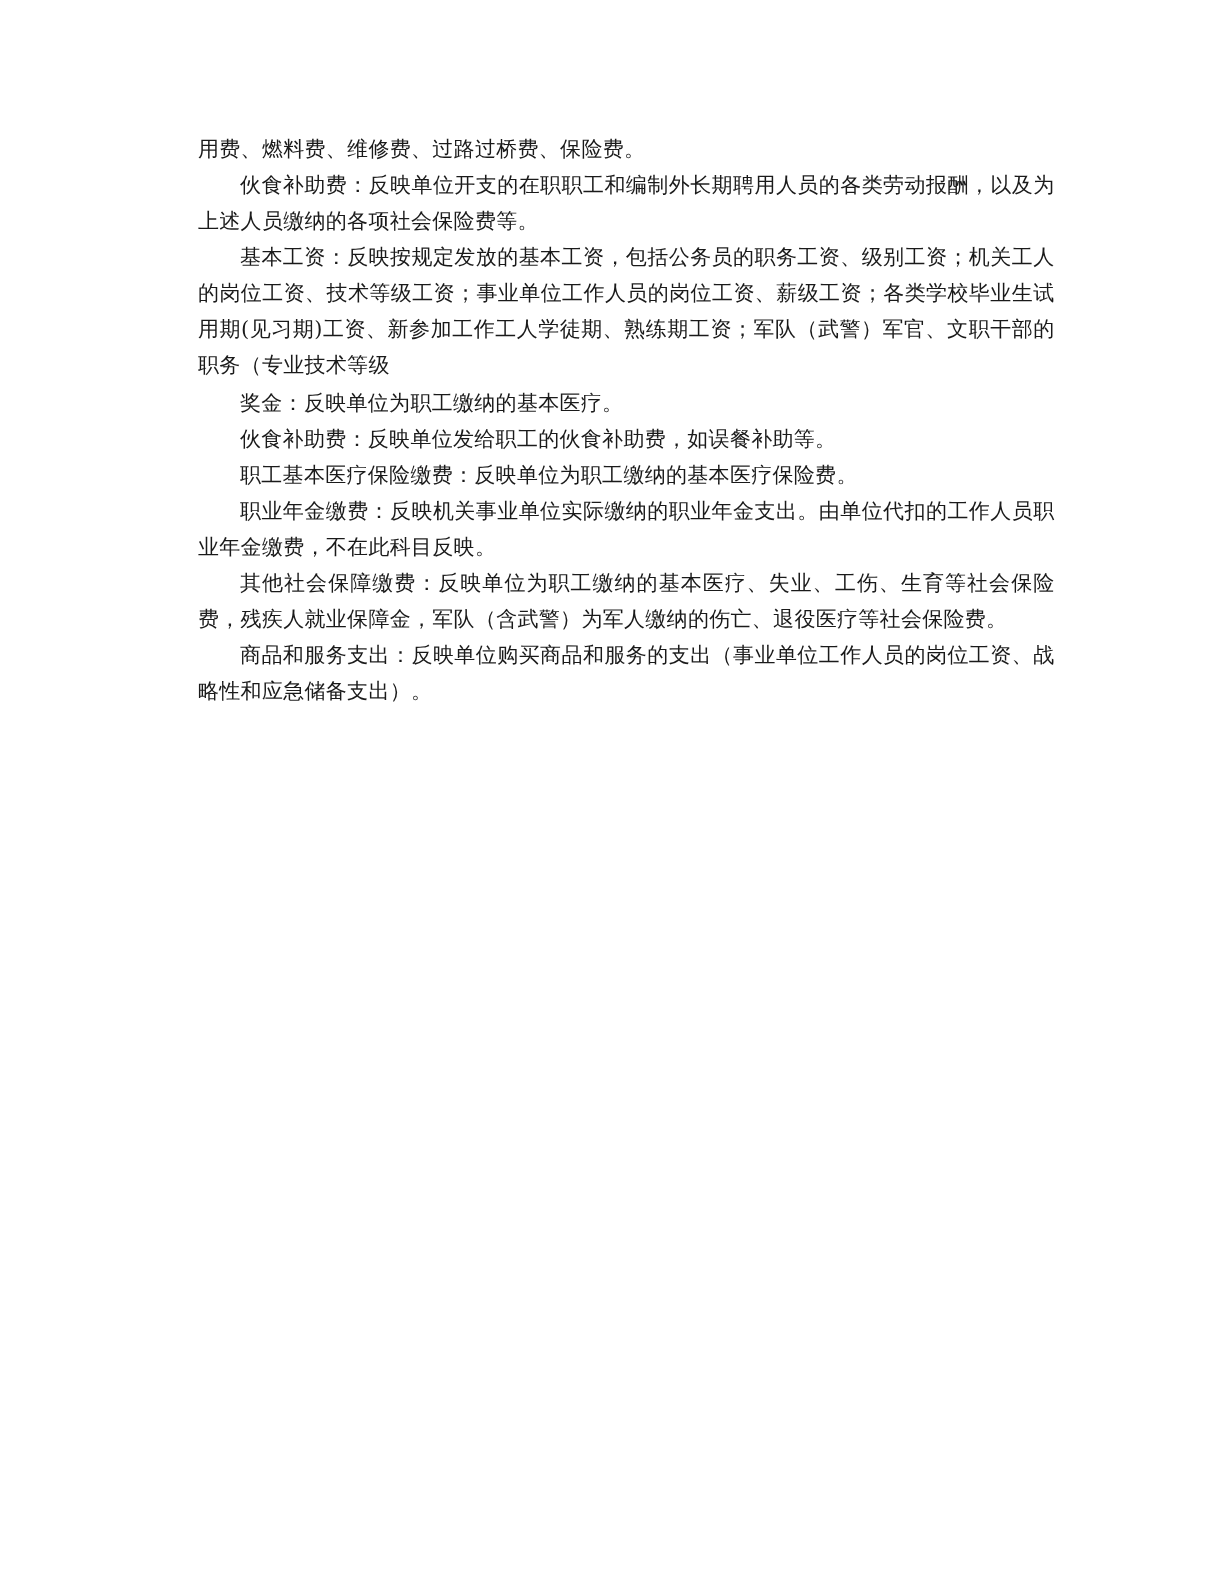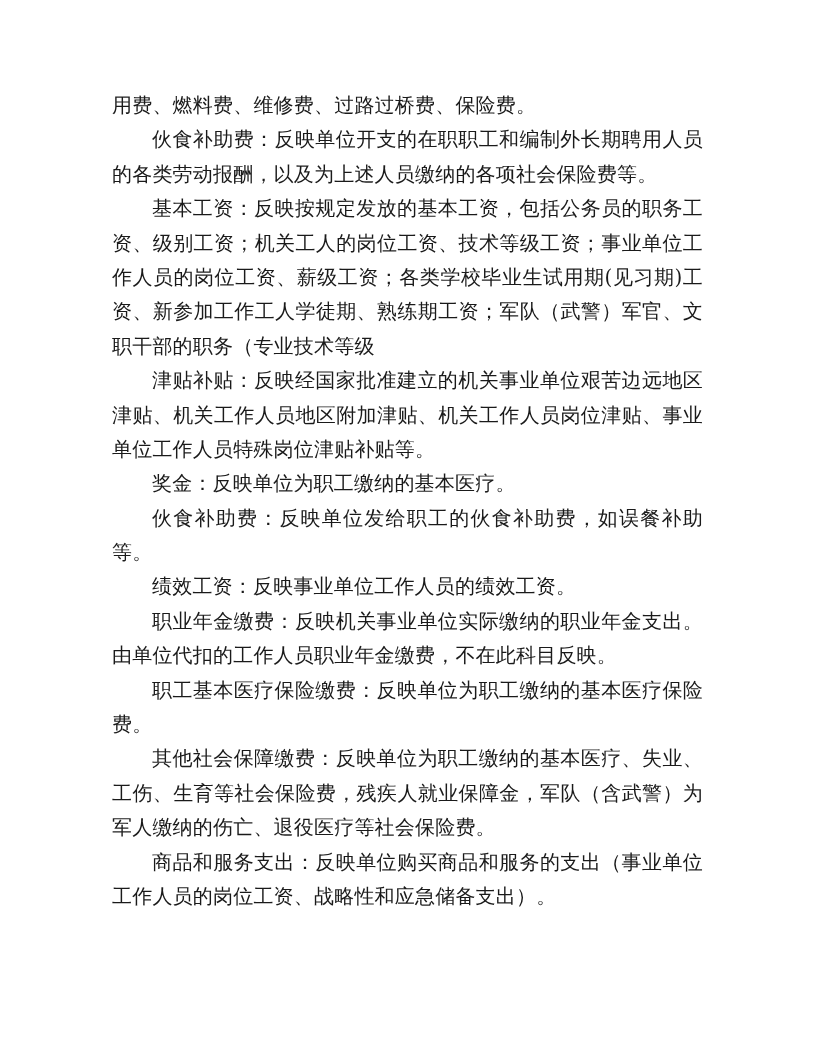--- a/index.html
+++ b/index.html
@@ -15,44 +15,43 @@
   }
   #page {
     position: relative;
     width: 815px;
     height: 1055px;
     box-sizing: border-box;
     padding: 88px 112px 40px 112px;
     background: #ffffff;
   }
   .doc-body {
-    font-size: 20px;
+    font-size: 14px;
     line-height: 1.72;
     letter-spacing: 0.2px;
     text-align: justify;
     text-justify: inter-ideograph;
+    margin-left: 20px;
   }
   .para {
     margin: 0;
     text-indent: 2em;
   }
   .para.noindent {
     text-indent: 0;
   }
 </style>
 </head>
 <body>
 
 <div id="page">
   <div class="doc-body">
     <p class="para noindent">用费、燃料费、维修费、过路过桥费、保险费。</p>
     <p class="para">伙食补助费：反映单位开支的在职职工和编制外长期聘用人员的各类劳动报酬，以及为上述人员缴纳的各项社会保险费等。</p>
     <p class="para">基本工资：反映按规定发放的基本工资，包括公务员的职务工资、级别工资；机关工人的岗位工资、技术等级工资；事业单位工作人员的岗位工资、薪级工资；各类学校毕业生试用期(见习期)工资、新参加工作工人学徒期、熟练期工资；军队（武警）军官、文职干部的职务（专业技术等级</p>
-    <p class="para">津贴补贴：反映经国家批准建立的机关事业单位艰苦边远地区津贴、机关工作人员地区附加津贴、机关工作人员岗位津贴、事业单位工作人员特殊岗位津贴补贴等。</p>
     <p class="para">奖金：反映单位为职工缴纳的基本医疗。</p>
     <p class="para">伙食补助费：反映单位发给职工的伙食补助费，如误餐补助等。</p>
-    <p class="para">绩效工资：反映事业单位工作人员的绩效工资。</p>
+    <p class="para">职工基本医疗保险缴费：反映单位为职工缴纳的基本医疗保险费。</p>
     <p class="para">职业年金缴费：反映机关事业单位实际缴纳的职业年金支出。由单位代扣的工作人员职业年金缴费，不在此科目反映。</p>
-    <p class="para">职工基本医疗保险缴费：反映单位为职工缴纳的基本医疗保险费。</p>
     <p class="para">其他社会保障缴费：反映单位为职工缴纳的基本医疗、失业、工伤、生育等社会保险费，残疾人就业保障金，军队（含武警）为军人缴纳的伤亡、退役医疗等社会保险费。</p>
     <p class="para">商品和服务支出：反映单位购买商品和服务的支出（事业单位工作人员的岗位工资、战略性和应急储备支出）。</p>
   </div>
 </div>
 
 </body></html>

